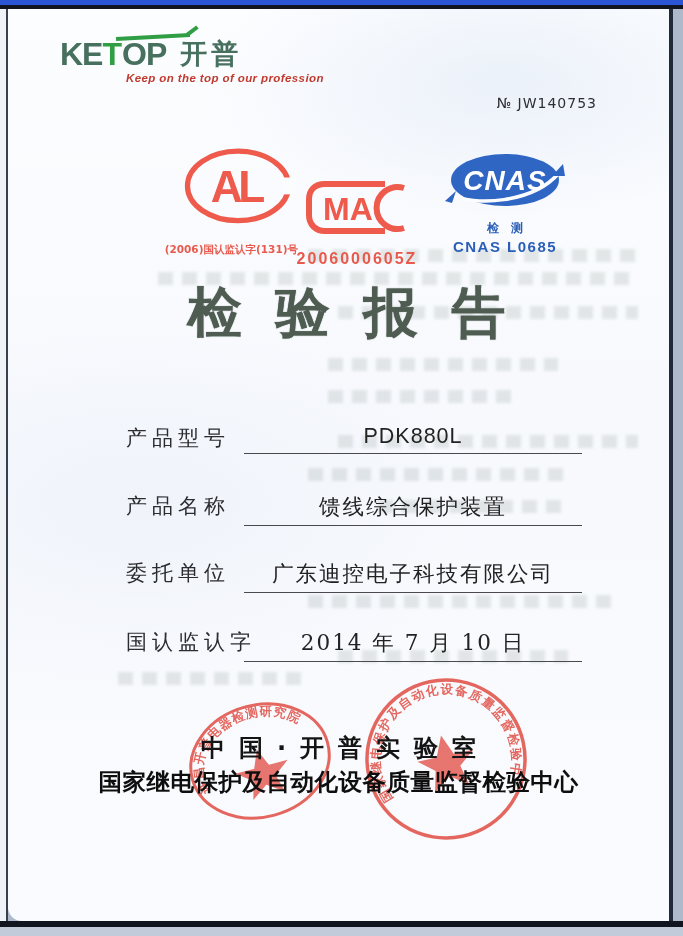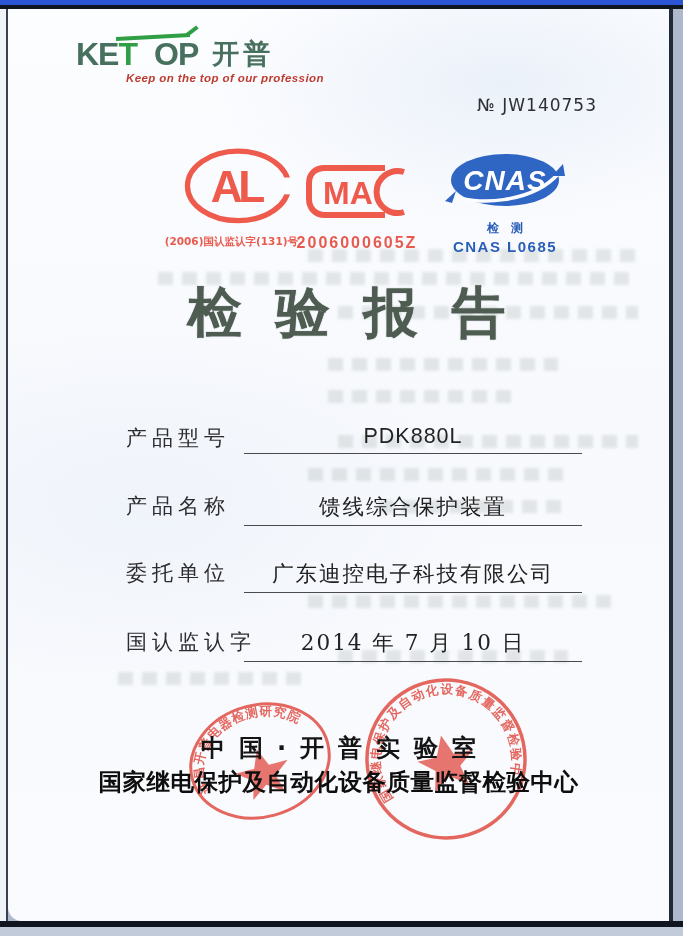--- a/index.html
+++ b/index.html
@@ -24,40 +24,40 @@
           linear-gradient(180deg,#fcfdff 0%,#f7f9fd 45%,#fafbfe 100%);
         border-bottom-left-radius:14px;}
 
   
   .bleed{position:absolute;height:13px;filter:blur(1.6px);opacity:.42;z-index:0;
          background:repeating-linear-gradient(90deg, rgba(108,124,114,.38) 0 15px, transparent 15px 24px);}
 
   
   .brand{position:absolute;left:52px;top:27px;z-index:2;white-space:nowrap;}
   .b-latin{font-family:"Liberation Sans",sans-serif;font-weight:900;font-size:32px;
-           color:#48705e;letter-spacing:-1px;margin-left:16px;}
+           color:#48705e;letter-spacing:-1px;}
   .b-t{font-family:"Liberation Sans",sans-serif;font-weight:900;font-size:32px;color:#2f9e44;}
   .b-cjk{font-family:"DejaVu Sans",sans-serif;font-weight:700;font-size:27px;color:#48705e;
          margin-left:14px;letter-spacing:4px;vertical-align:2px;}
   .t-swoosh{position:absolute;left:56px;top:-1px;width:74px;height:4px;background:#2f9e44;
             transform:rotate(-3deg);}
   .t-swoosh::after{content:"";position:absolute;right:-9px;top:-4px;width:13px;height:4px;
             background:#2f9e44;transform:rotate(-34deg);}
   .tagline{position:absolute;left:118px;top:63px;z-index:2;font-size:11.5px;font-style:italic;
            font-weight:700;color:#c03a2e;letter-spacing:.4px;}
 
   .report-no{position:absolute;right:72px;top:86px;z-index:2;font-family:"DejaVu Sans",sans-serif;
-             font-size:17px;color:#2e2e33;letter-spacing:1px;text-align:right;}
+             font-size:14px;color:#2e2e33;letter-spacing:1px;text-align:right;}
 
   
   .mark{position:absolute;text-align:center;z-index:2;}
   .mark-cal{left:138px;top:138px;width:152px;text-align:right;}
-  .mark-cma{left:285px;top:150px;width:128px;}
+  .mark-cma{left:285px;top:166px;width:128px;}
   .mark-cnas{left:428px;top:140px;width:138px;}
-  .mark-caption-sm{font-size:10.5px;font-weight:700;color:#e85a4d;margin-top:4px;white-space:nowrap;}
+  .mark-caption-sm{font-size:10.5px;font-weight:700;color:#e85a4d;margin-top:12px;white-space:nowrap;}
   .mark-caption-num{font-size:16px;font-weight:700;color:#e85a4d;letter-spacing:2px;margin-top:5px;}
   .cnas-cn{font-size:12px;font-weight:700;color:#2a5fb8;letter-spacing:12px;padding-left:12px;margin-top:1px;
            font-family:"DejaVu Sans",sans-serif;}
   .cnas-code{font-size:15px;font-weight:700;color:#2a5fb8;letter-spacing:1.5px;margin-top:1px;}
 
   
   .title-row{position:absolute;left:8px;top:268px;width:100%;text-align:center;z-index:2;}
   .title-text{font-family:"DejaVu Sans",sans-serif;font-size:54px;font-weight:800;color:#4e5c52;
               letter-spacing:34px;padding-left:34px;text-shadow:0 0 1px #4e5c52;}
 

